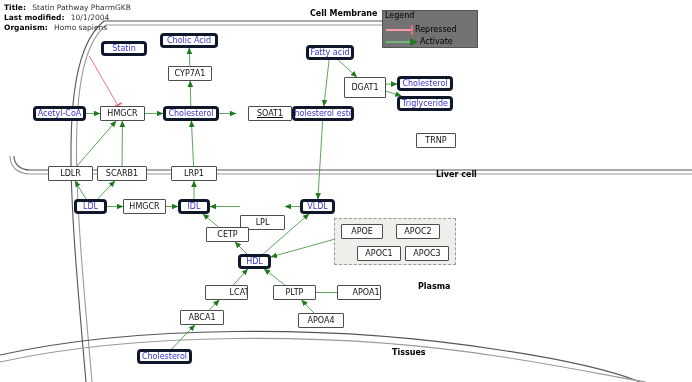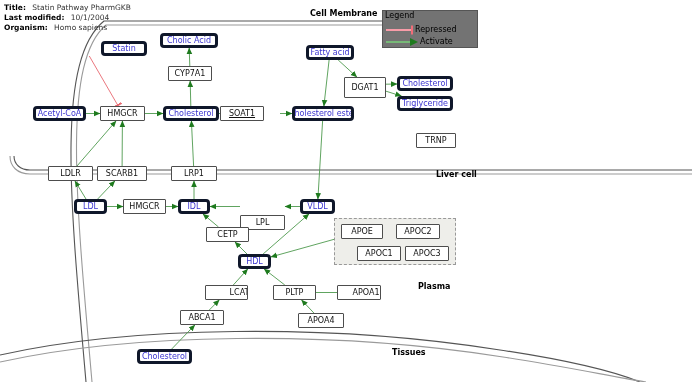--- a/index.html
+++ b/index.html
@@ -145,21 +145,21 @@
       </div>
       <div class="node drug" style="left: 33px; top: 106px; width: 53px; height: 15px;">
         <span>Acetyl-CoA</span>
       </div>
       <div class="node gene" style="left: 100px; top: 106px; width: 45px; height: 15px;">
         <span>HMGCR</span>
       </div>
       <div class="node drug" style="left: 163px; top: 106px; width: 56px; height: 15px;">
         <span>Cholesterol</span>
       </div>
-      <div class="node gene" style="left: 220px; top: 106px; width: 44px; height: 15px; text-decoration: underline;">
+      <div class="node gene" style="left: 248px; top: 106px; width: 44px; height: 15px; text-decoration: underline;">
         <span>SOAT1</span>
       </div>
       <div class="node drug" style="left: 292px; top: 106px; width: 62px; height: 15px;">
         <span>Cholesterol ester</span>
       </div>
       <div class="node drug" style="left: 306px; top: 45px; width: 48px; height: 15px;">
         <span>Fatty acid</span>
       </div>
       <div class="node gene" style="left: 344px; top: 77px; width: 42px; height: 21px;">
         <span>DGAT1</span>

